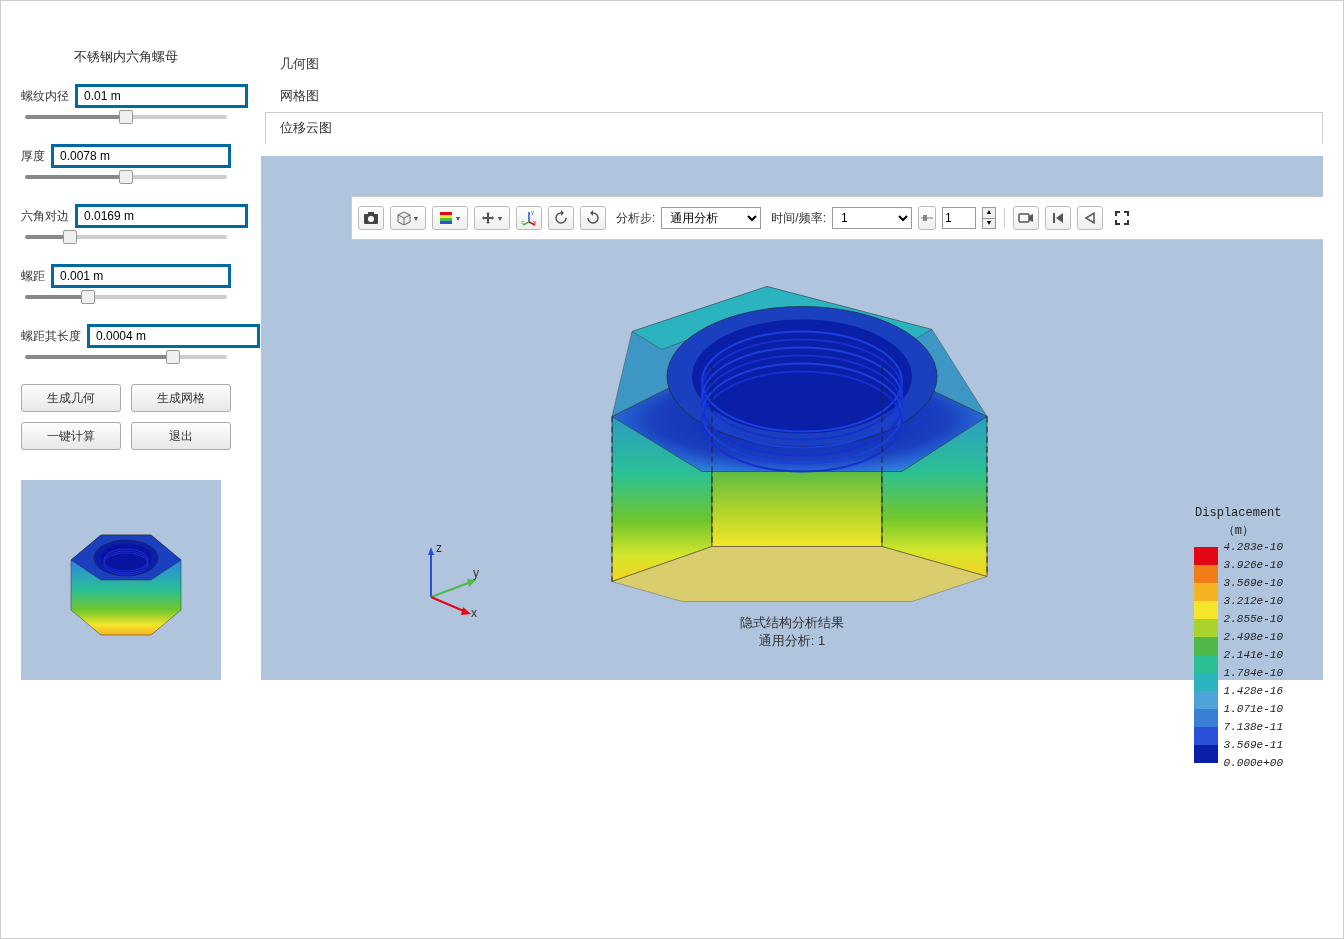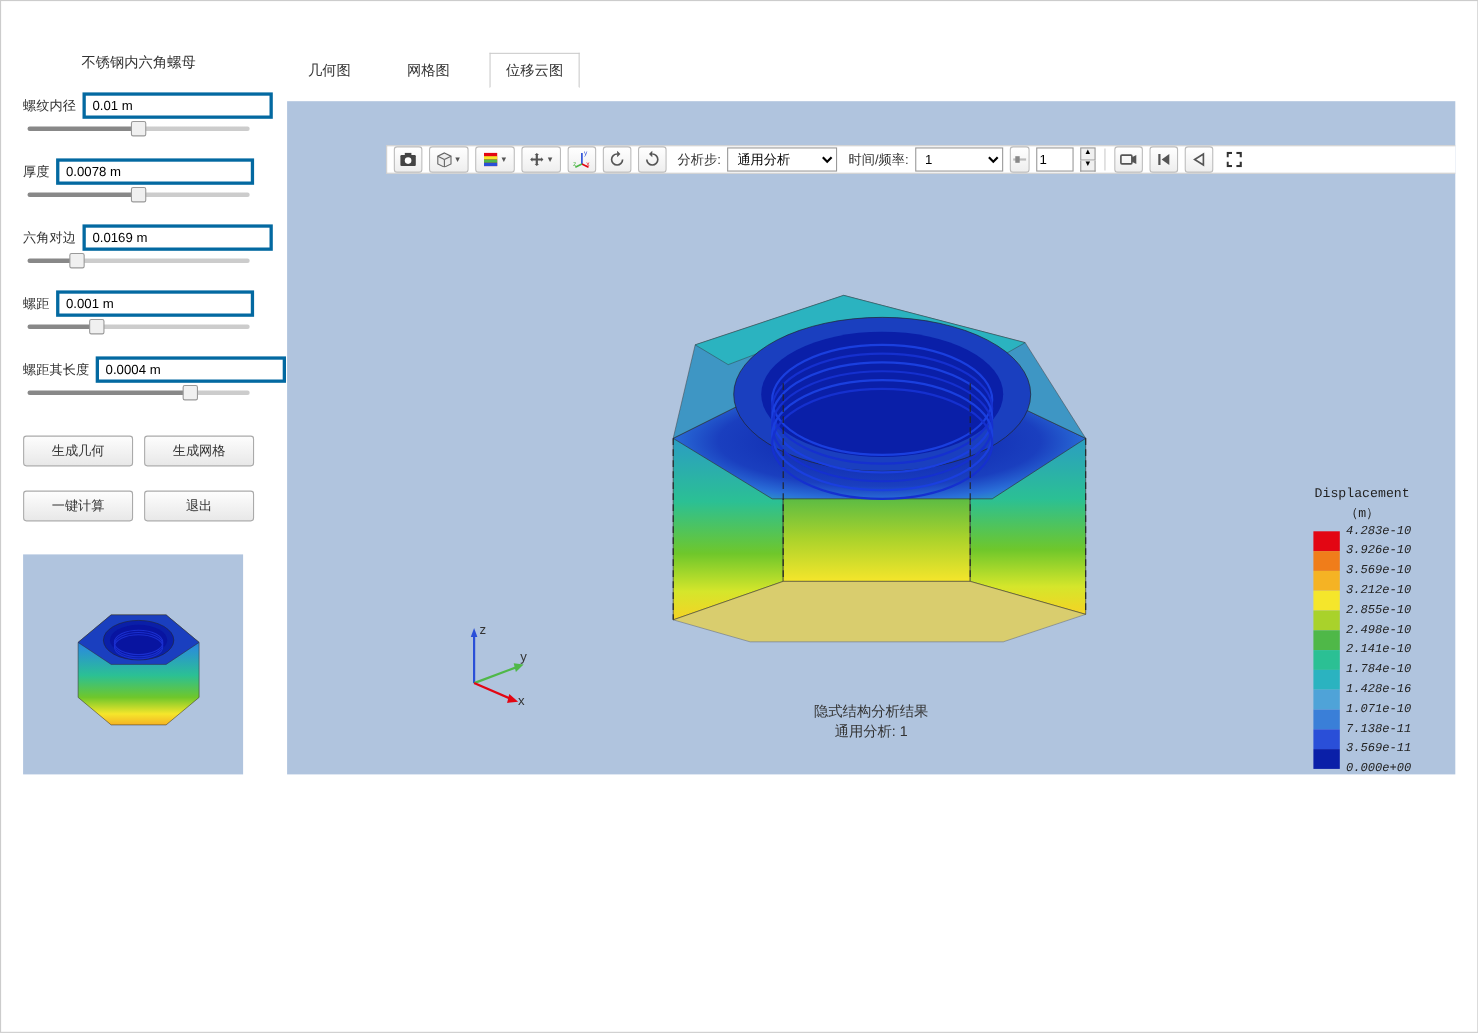--- a/index.html
+++ b/index.html
@@ -78,39 +78,39 @@
   margin-bottom: 30px;
 }
 .btn {
   height: 28px;
   border: 1px solid #aaa;
   border-radius: 3px;
   background: linear-gradient(#fdfdfd, #e8e8e8);
   font-size: 12px;
   cursor: pointer;
   color: #333;
-  margin-top: 12px;
 }
 .preview-box {
   width: 200px;
   height: 200px;
   background: #b0c4de;
   position: relative;
   overflow: hidden;
 }
 .main {
   flex: 1;
   display: flex;
   flex-direction: column;
 }
 .tabs {
   display: flex;
-  gap: 21px;
+  gap: 0;
   margin-bottom: 12px;
   padding-left: 4px;
+  flex-direction: column;
 }
 .tab {
   padding: 6px 14px;
   font-size: 13px;
   cursor: pointer;
   border: 1px solid transparent;
   color: #333;
 }
 .tab.active {
   border: 1px solid #ccc;
@@ -121,21 +121,21 @@
   flex: 1;
   position: relative;
   background: #b0c4de;
   height: 670px;
 }
 .toolbar {
   position: absolute;
   top: 40px;
   left: 90px;
   right: 0;
-  height: 26px;
+  height: 44px;
   background: #fff;
   border: 1px solid #ccc;
   border-right: none;
   display: flex;
   align-items: center;
   padding: 0 6px;
   gap: 6px;
   font-size: 12px;
   z-index: 10;
 }

